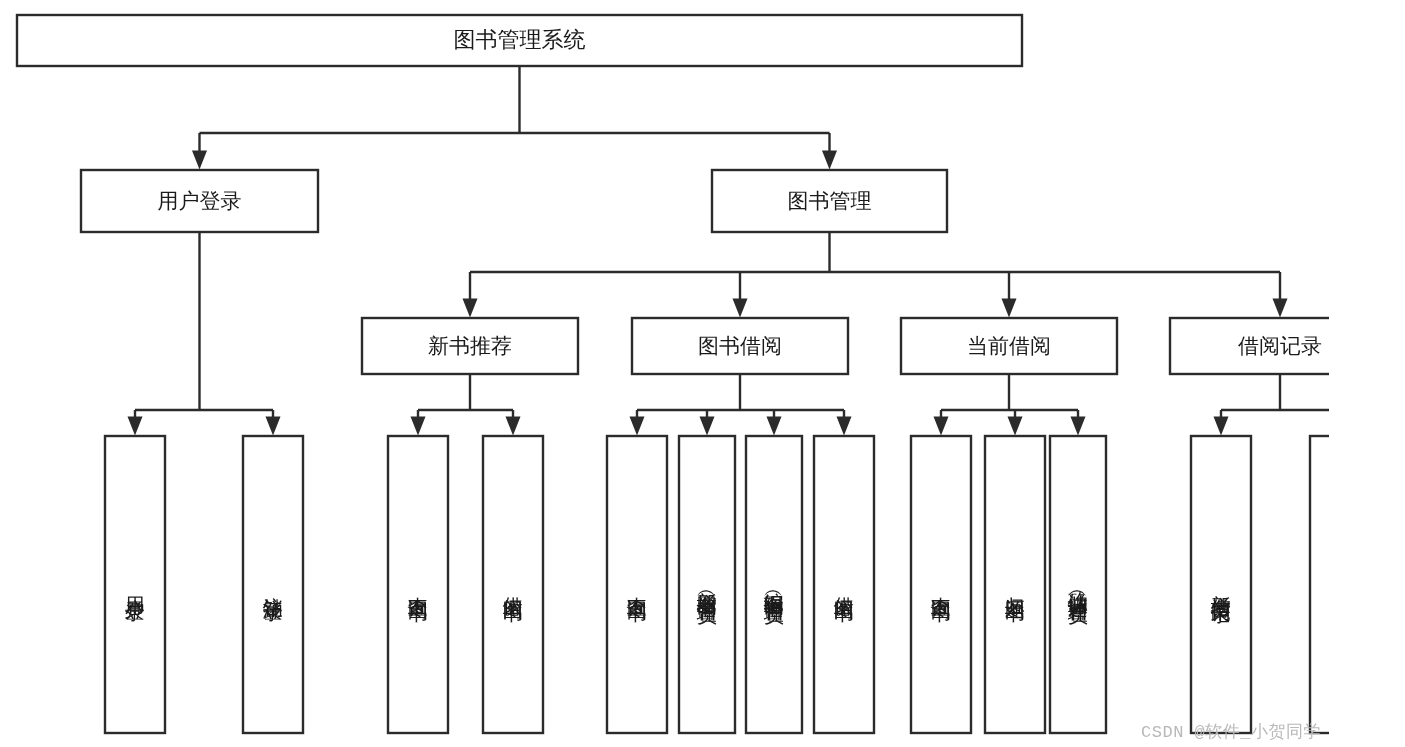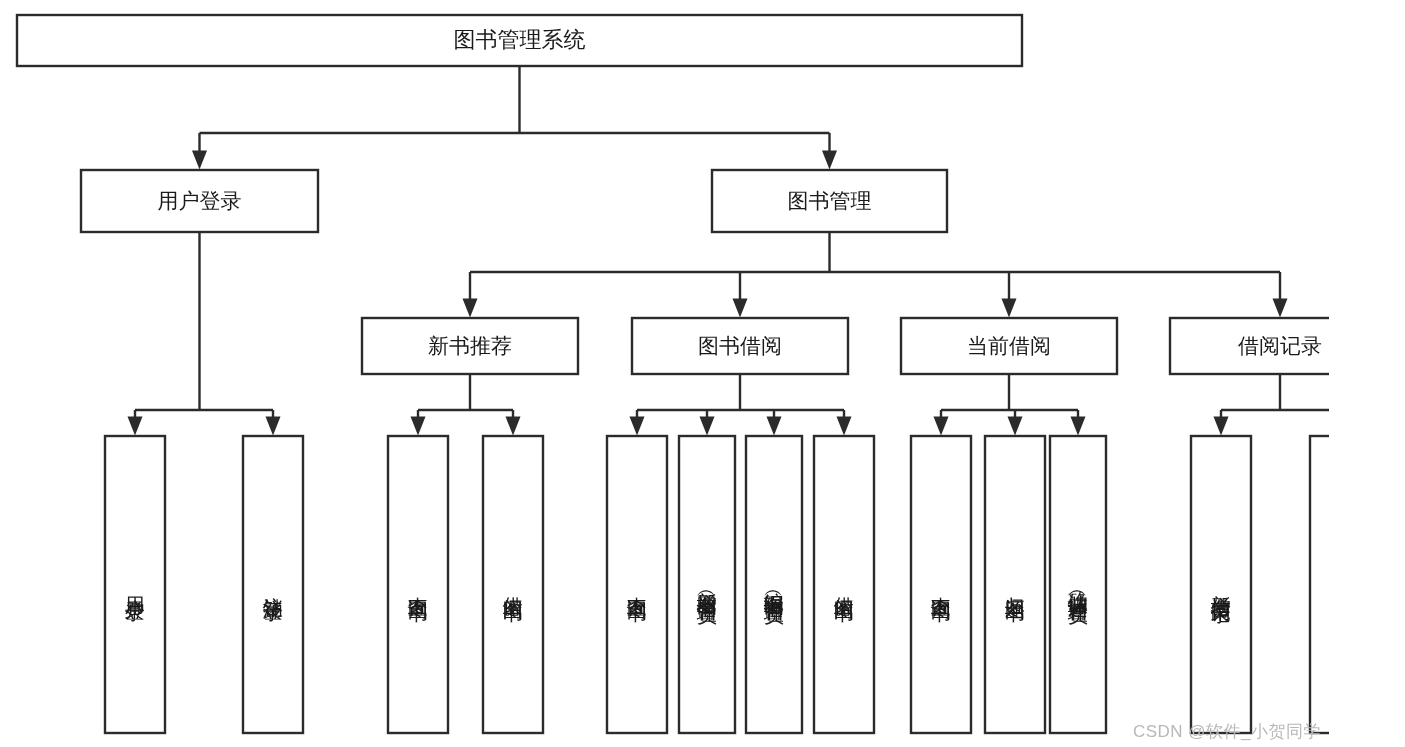--- a/index.html
+++ b/index.html
@@ -72,21 +72,21 @@
     line-height: 1.12;
     letter-spacing: 2px;
     color: #1a1a1a;
     white-space: nowrap;
     text-align: center;
   }
   #watermark {
     position: absolute;
     right: 8px;
     bottom: 4px;
-    font-family: Liberation Sans, sans-serif;
+    font-family: Liberation Mono, monospace;
     font-size: 17px;
     color: #b8b8b8;
     letter-spacing: 0.5px;
     user-select: none;
   }
 </style>
 </head>
 <body>
 
 <div id="diagram-root">

